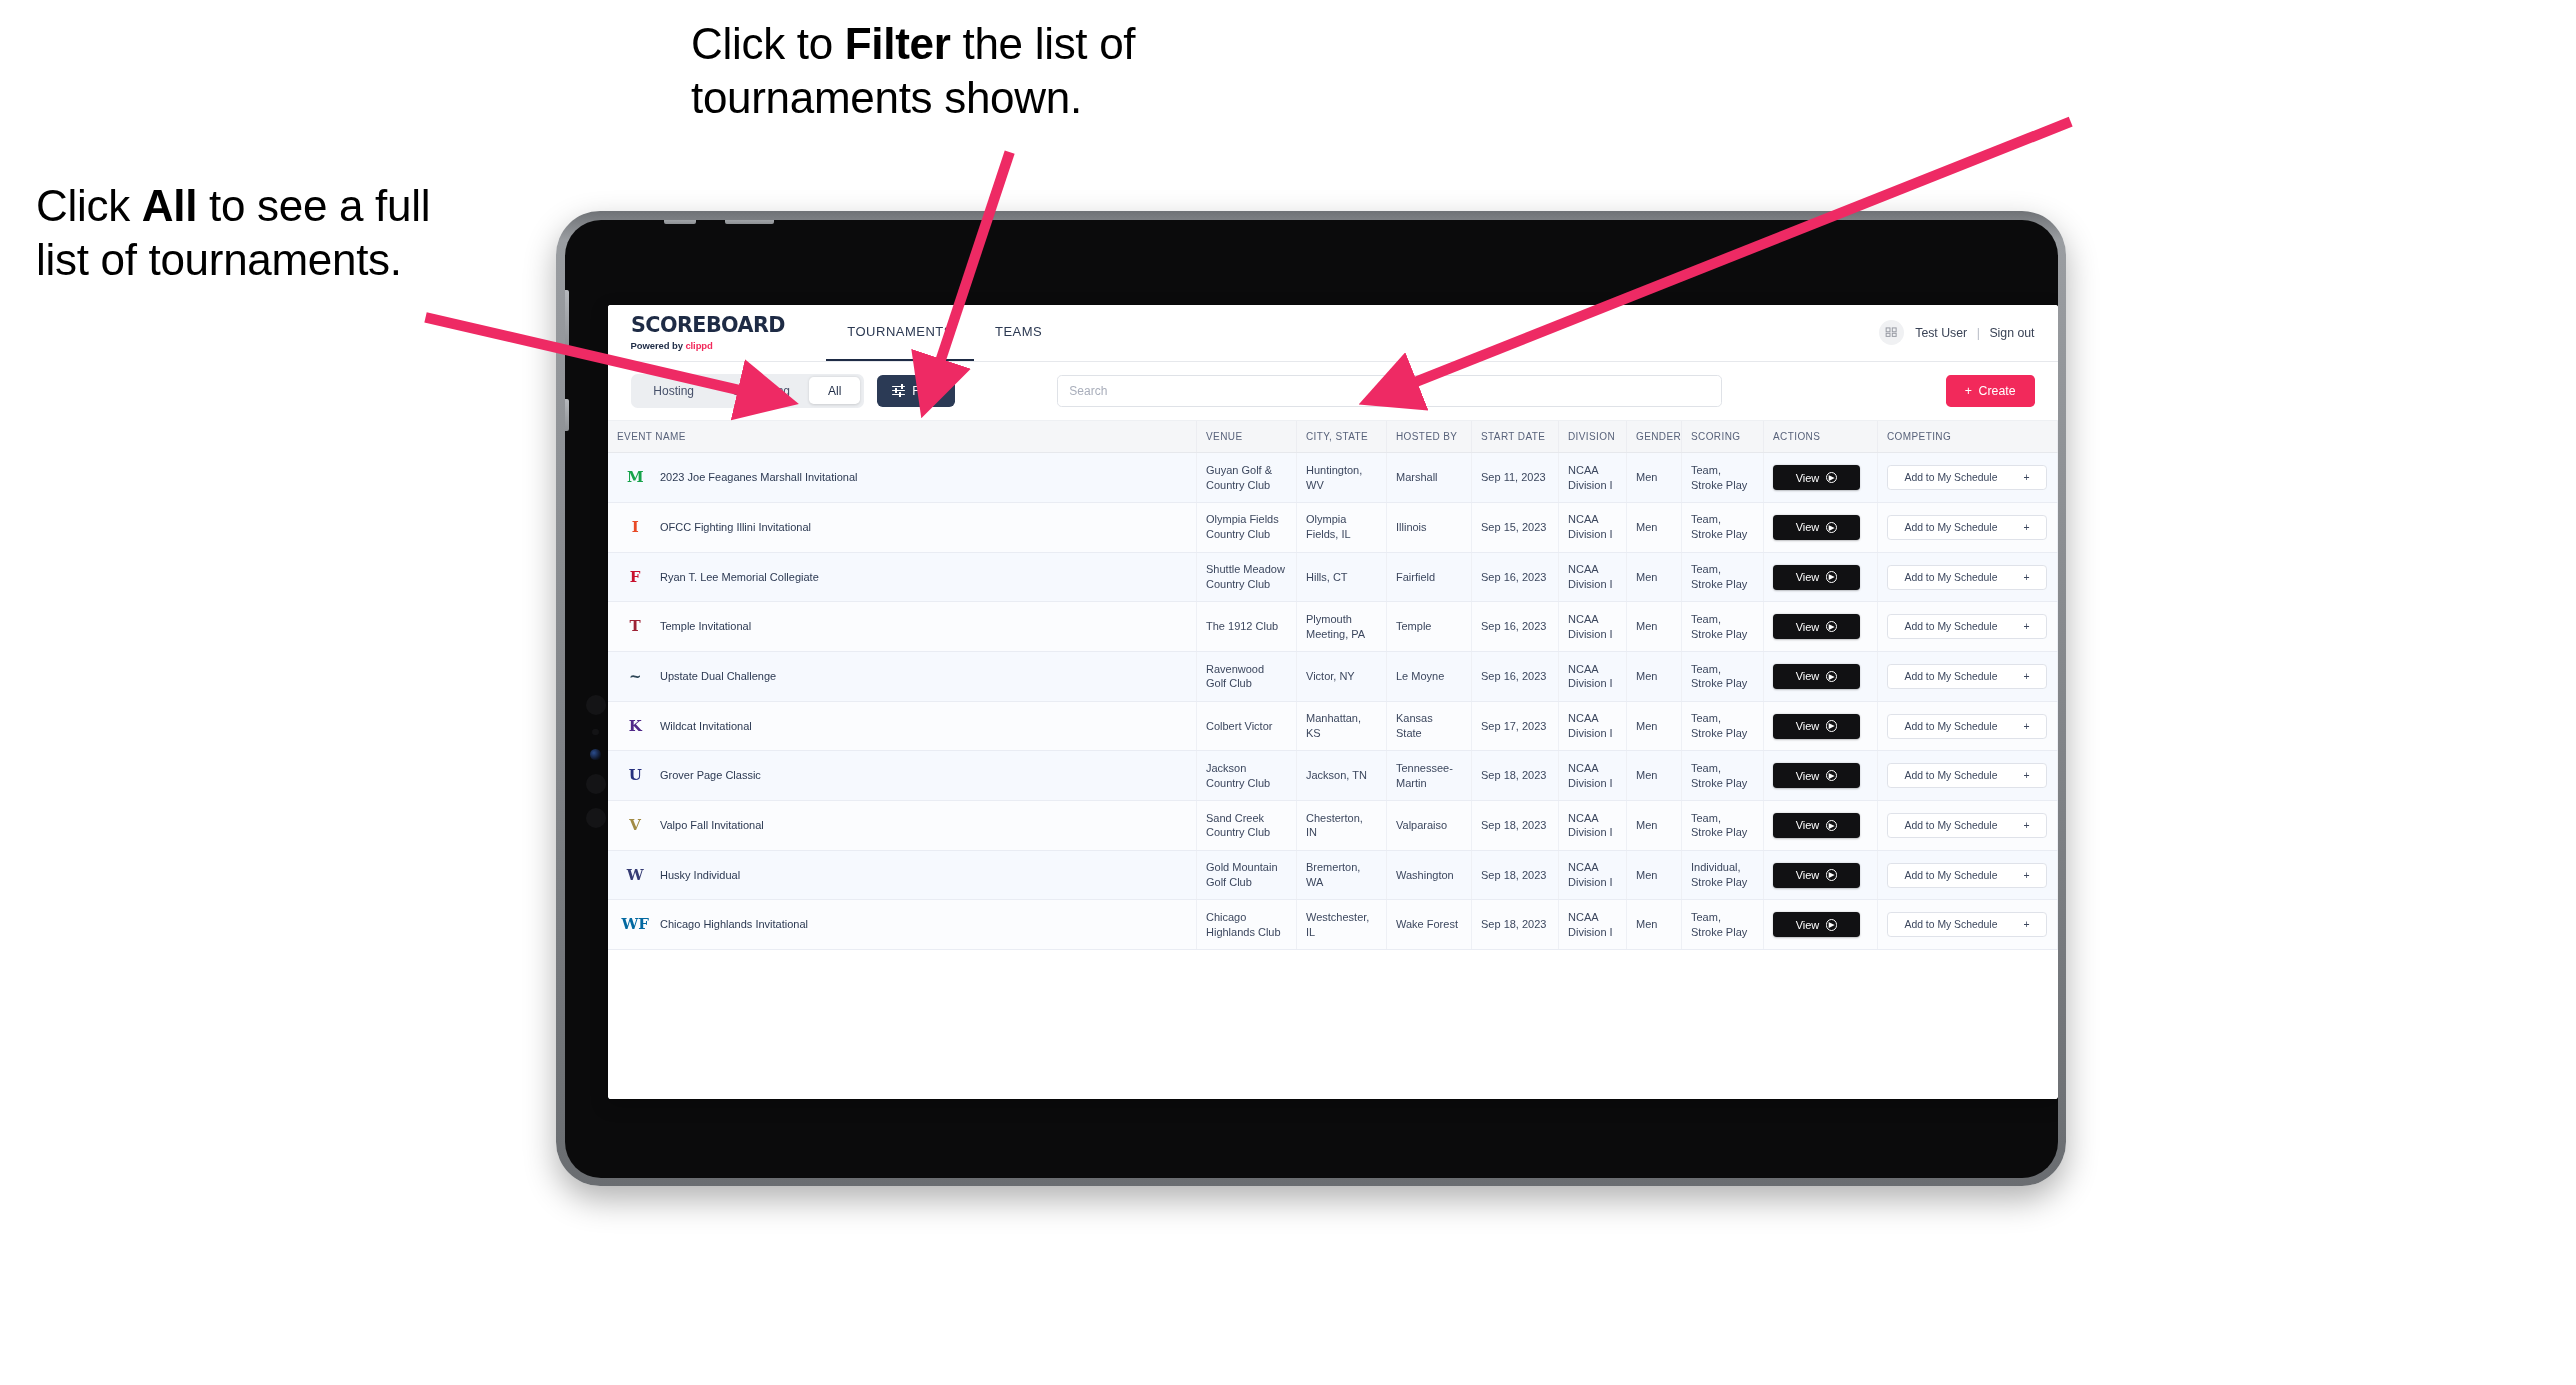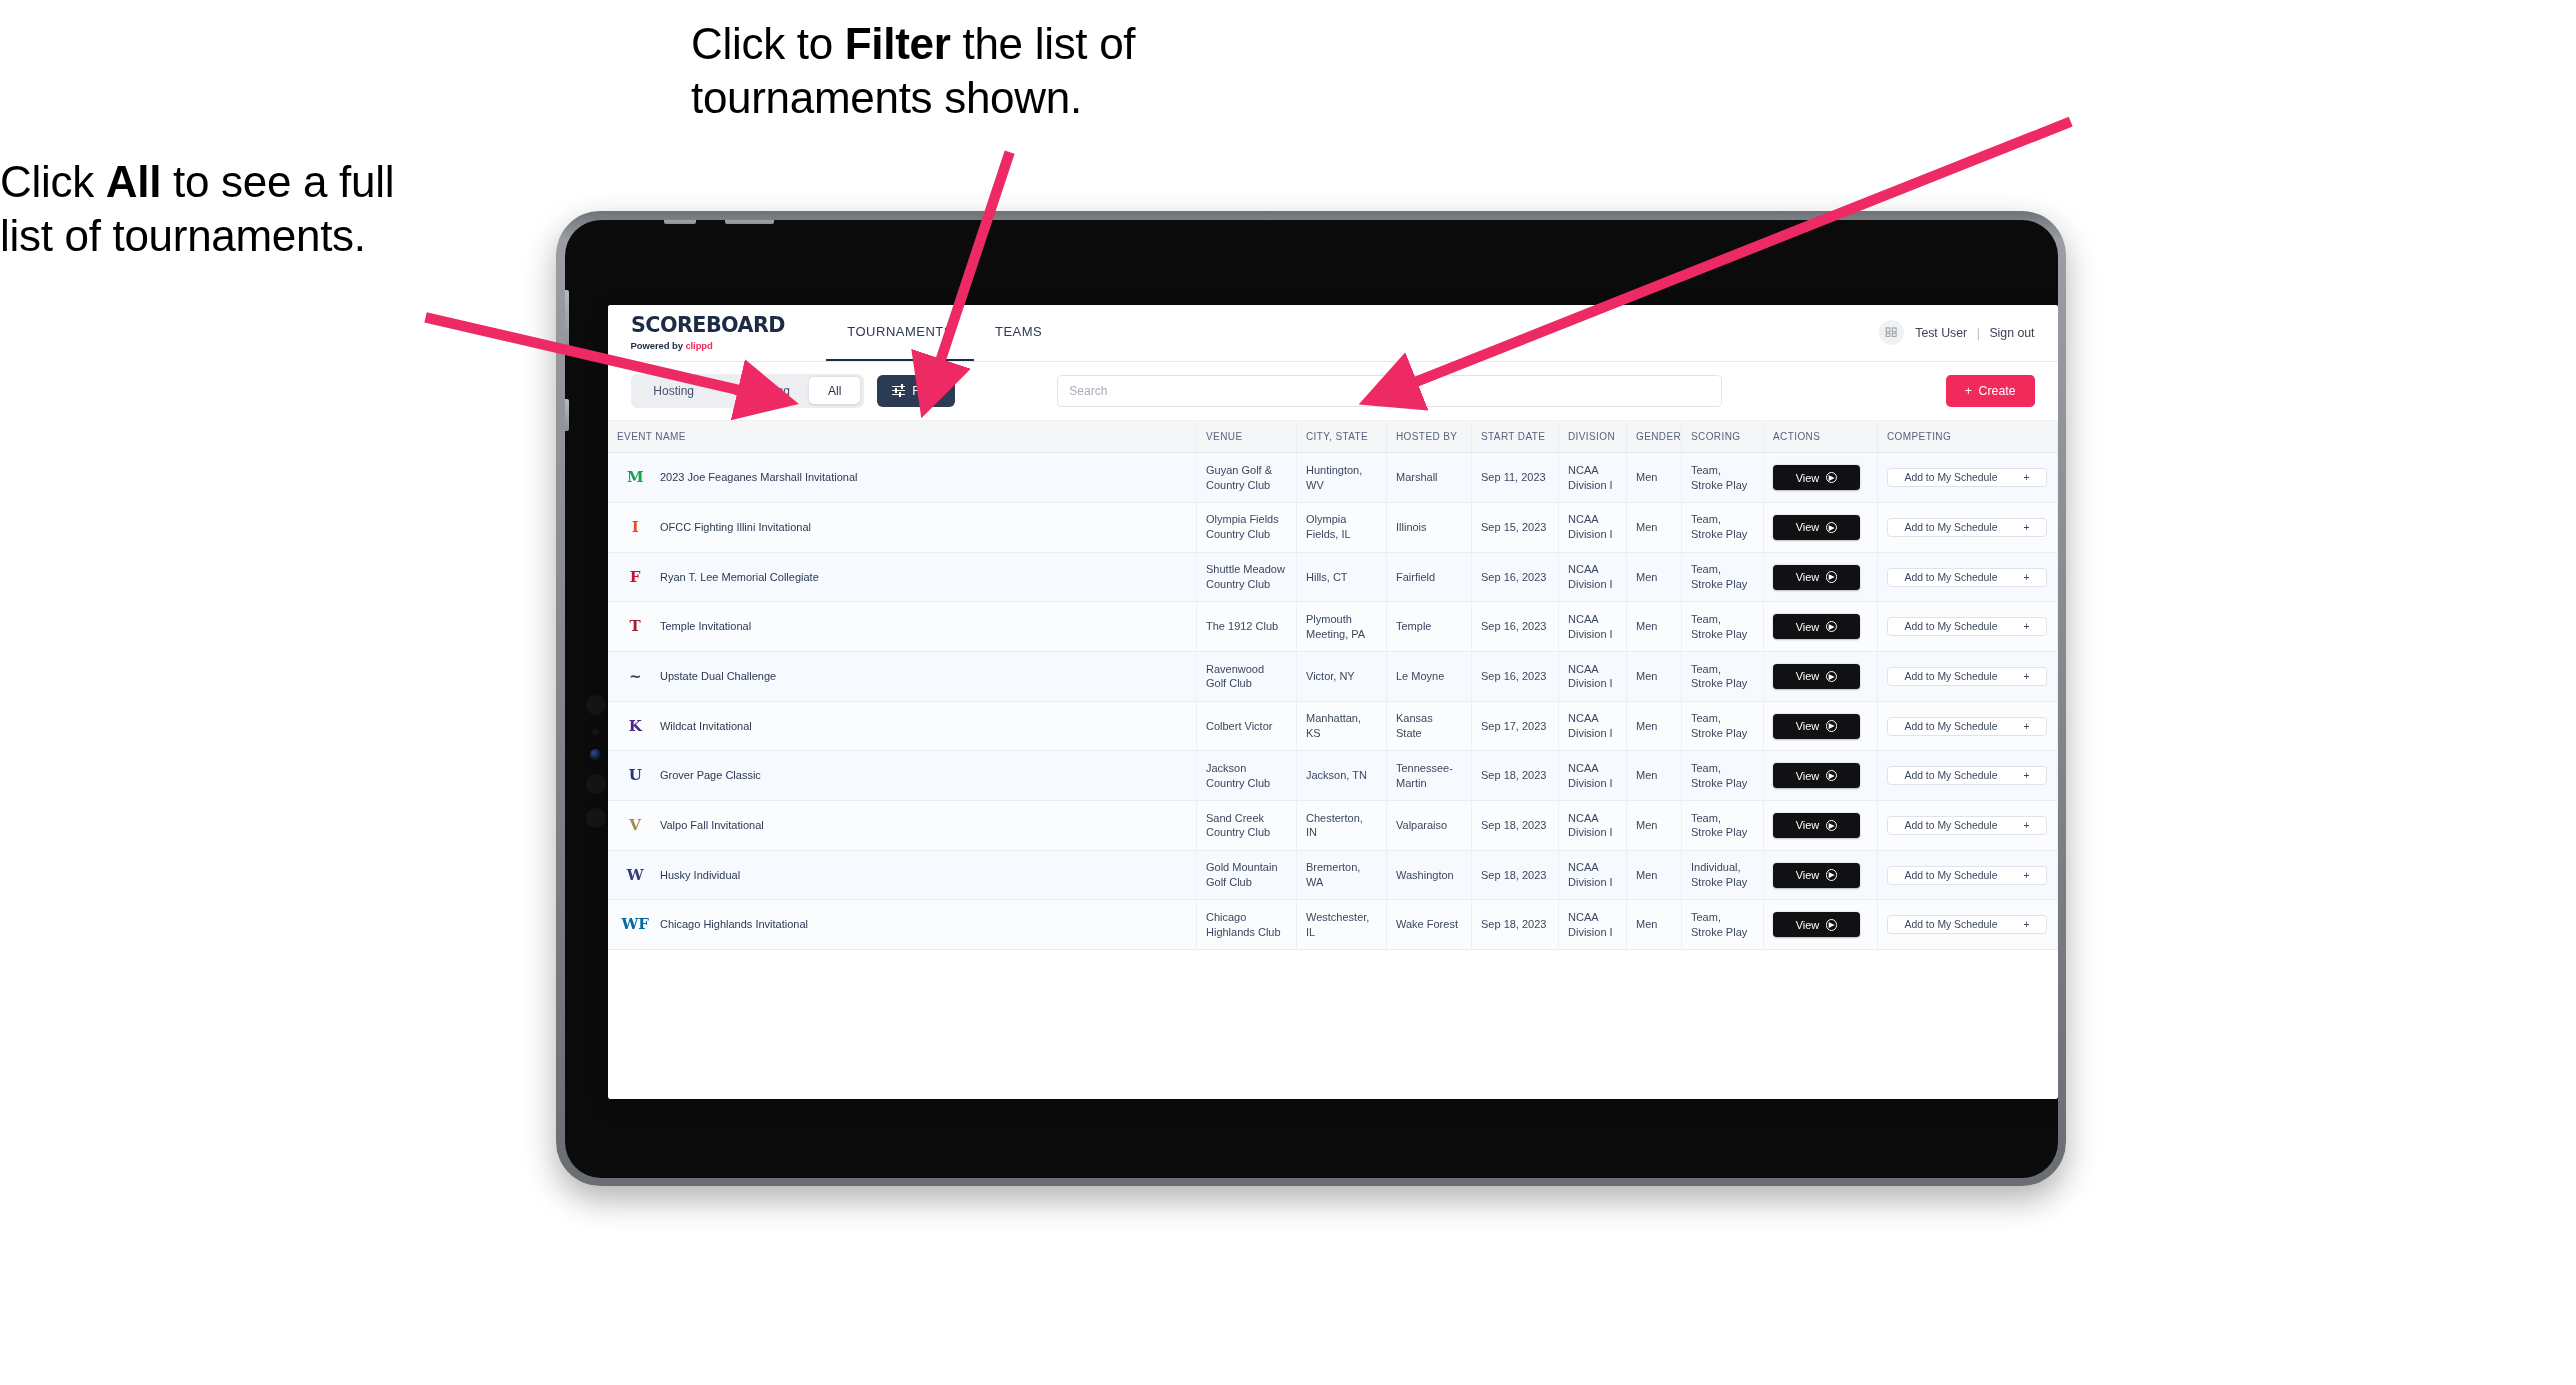--- a/index.html
+++ b/index.html
@@ -14,21 +14,21 @@
   
   .anno {
     position: absolute;
     color: #000;
     font-size: 44px;
     line-height: 1.22;
     font-weight: 400;
     letter-spacing: -0.3px;
   }
   .anno b { font-weight: 700; }
-  #anno-all   { left: 0px;    top: 155px; width: 446px; }
+  #anno-all   { left: 0px;    top: 179px; width: 446px; padding-left: 36px; }
   #anno-filter{ left: 691px;  top: 17px;  width: 684px; }
   #anno-search{ left: 2082px; top: 68px;  width: 446px; }
 
   .arrow-svg { position:absolute; left:0; top:0; width:2576px; height:1386px; pointer-events:none; }
 
   
   .tablet {
     position: absolute;
     left: 556px; top: 211px;
     width: 1510px; height: 975px;
@@ -206,21 +206,21 @@
     display:flex; align-items:center; justify-content:center; gap: 6.6px;
     cursor:pointer; box-shadow: 0 0.9px 1.9px rgba(0,0,0,.25);
   }
   .circ-arrow {
     width: 11.4px; height: 11.4px; border-radius:50%;
     border: 1.1px solid #fff; display:inline-flex; align-items:center; justify-content:center;
     font-size: 7.6px; line-height:1;
   }
   .add-btn {
     background:#fff; border:0.9px solid #dfe2e9; color:#3c475e;
-    height: 19px; width: 100%; max-width: 166px;
+    height: 25px; width: 100%; max-width: 166px;
     border-radius: 3.8px; font-size: 10.4px;
     display:flex; align-items:center; justify-content:center; gap: 26px;
     cursor:pointer;
   }
   .c-venue{width:100px;} .c-city{width:90px;} .c-host{width:85px;}
   .c-date{width:87px;} .c-div{width:68px;} .c-gen{width:55px;}
   .c-score{width:82px;} .c-act{width:114px;} .c-comp{width:180px;}
 </style>
 </head>
 <body>

